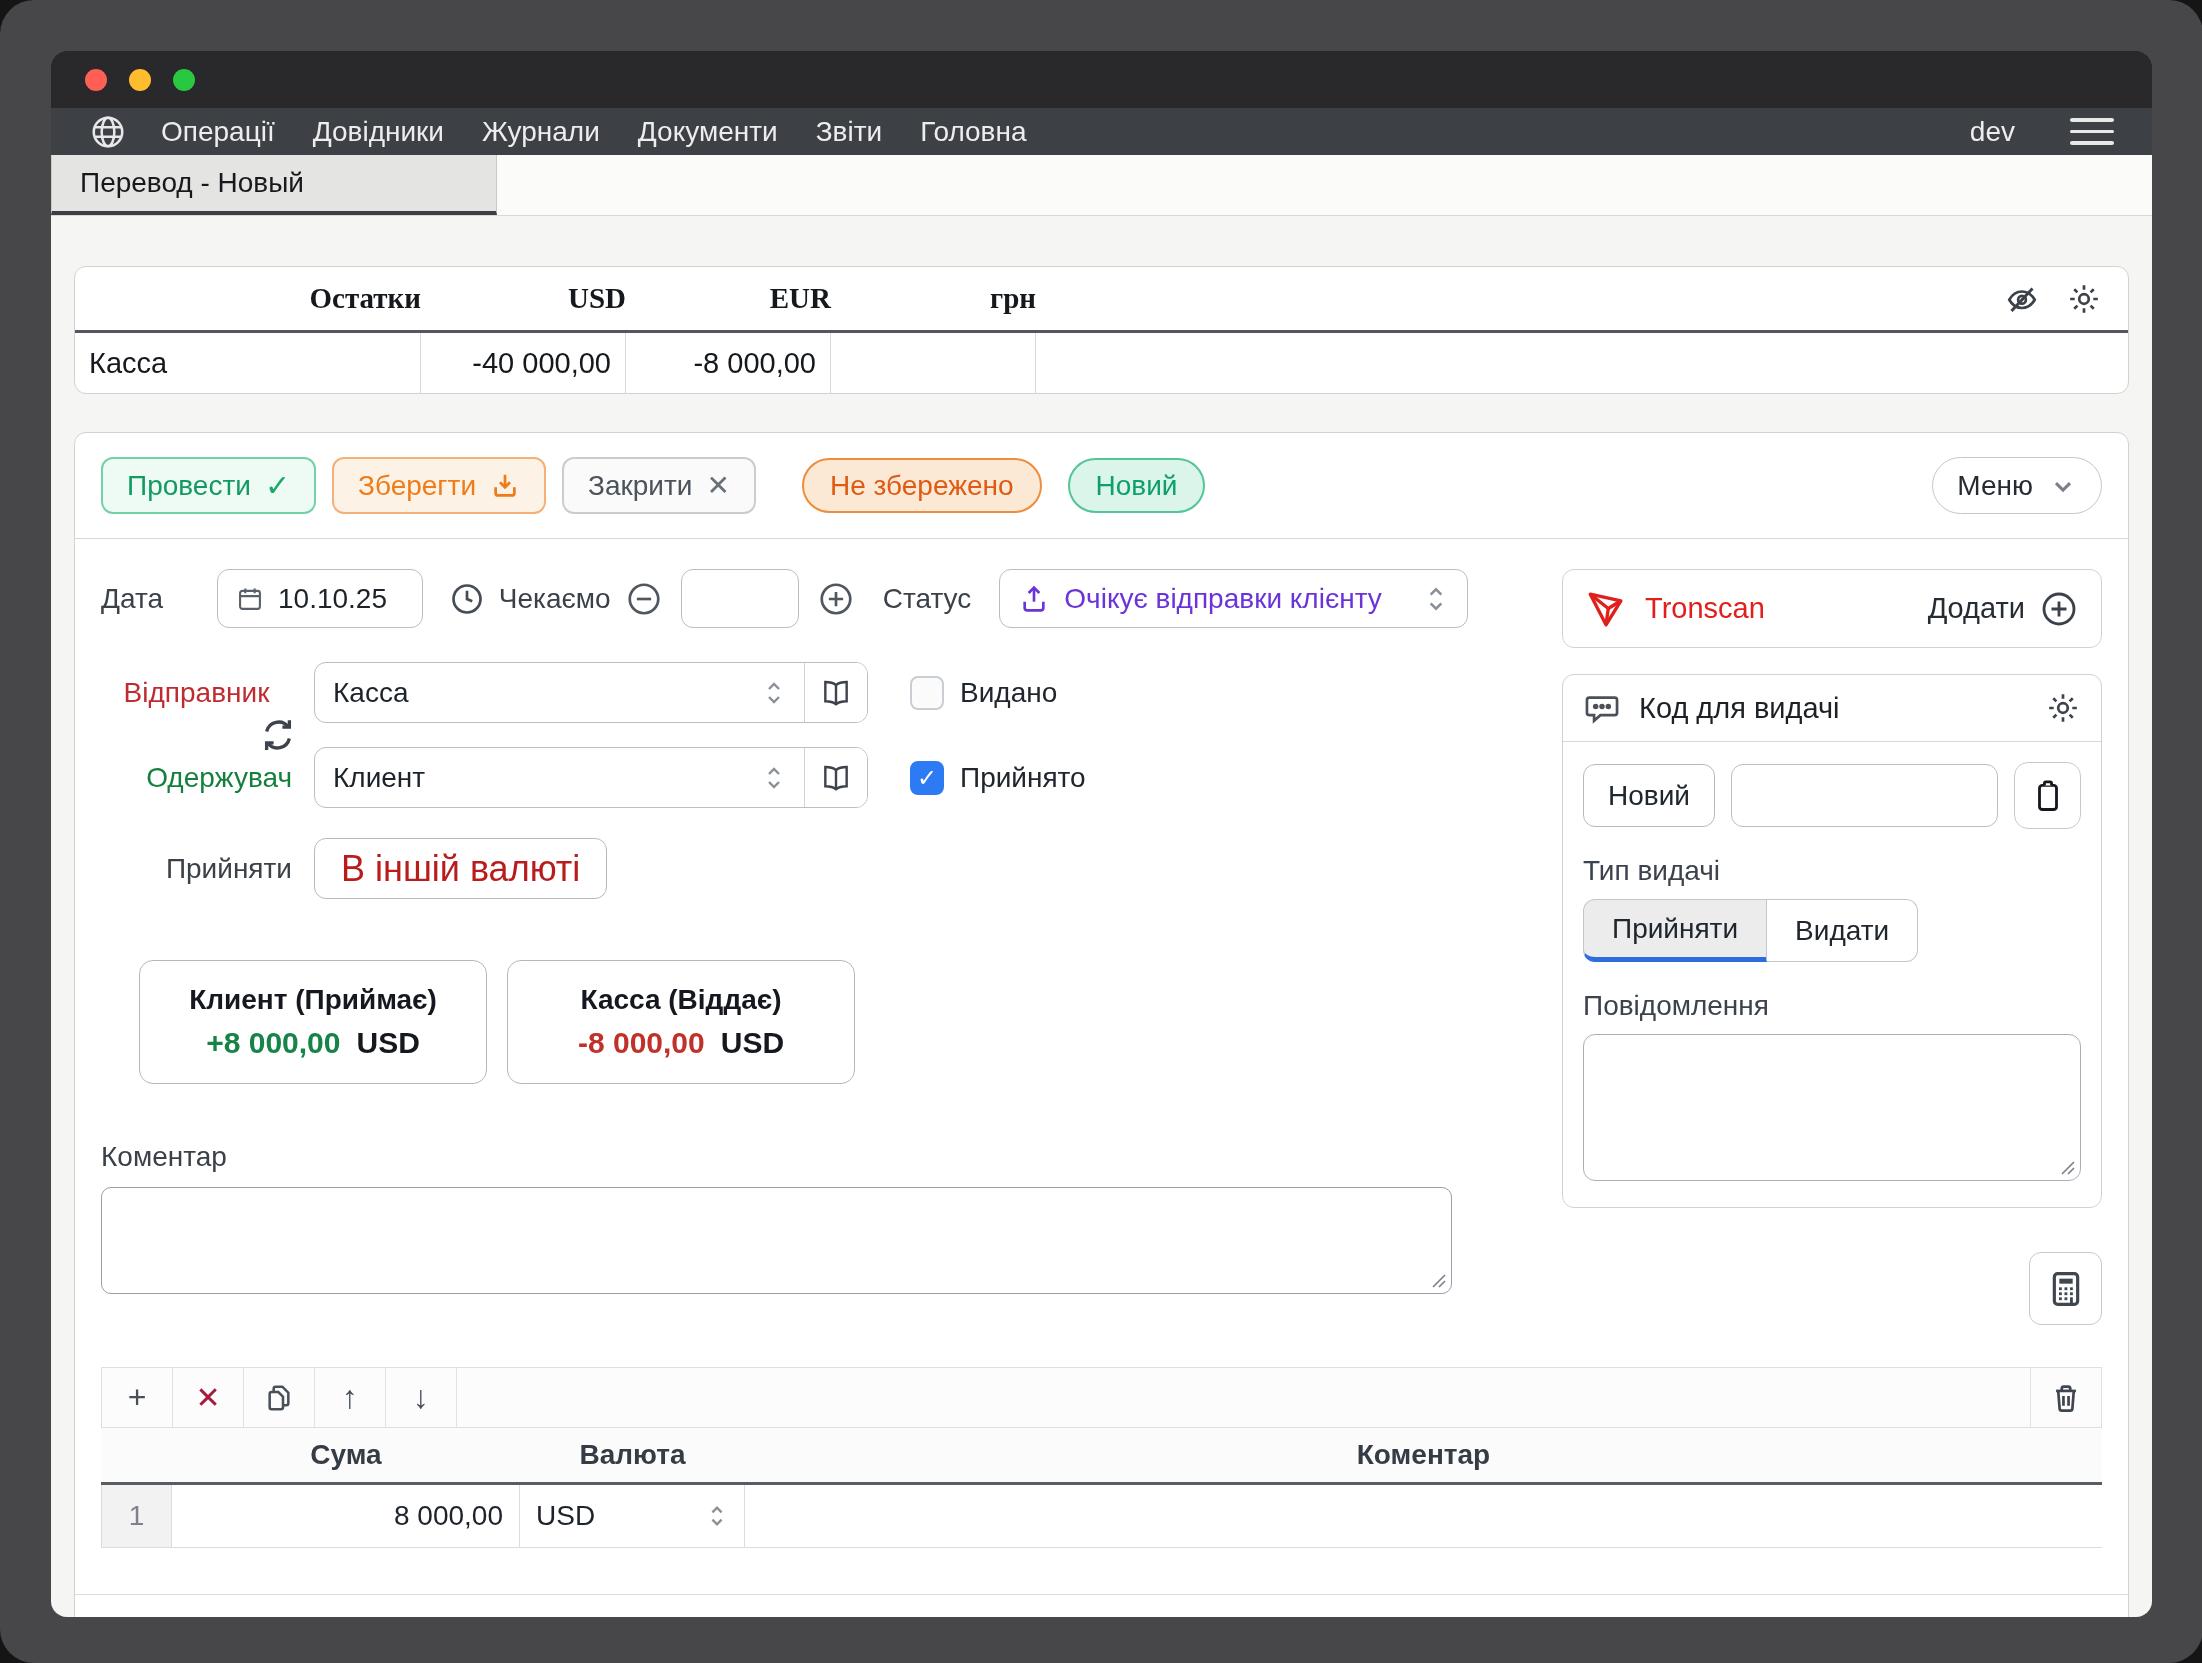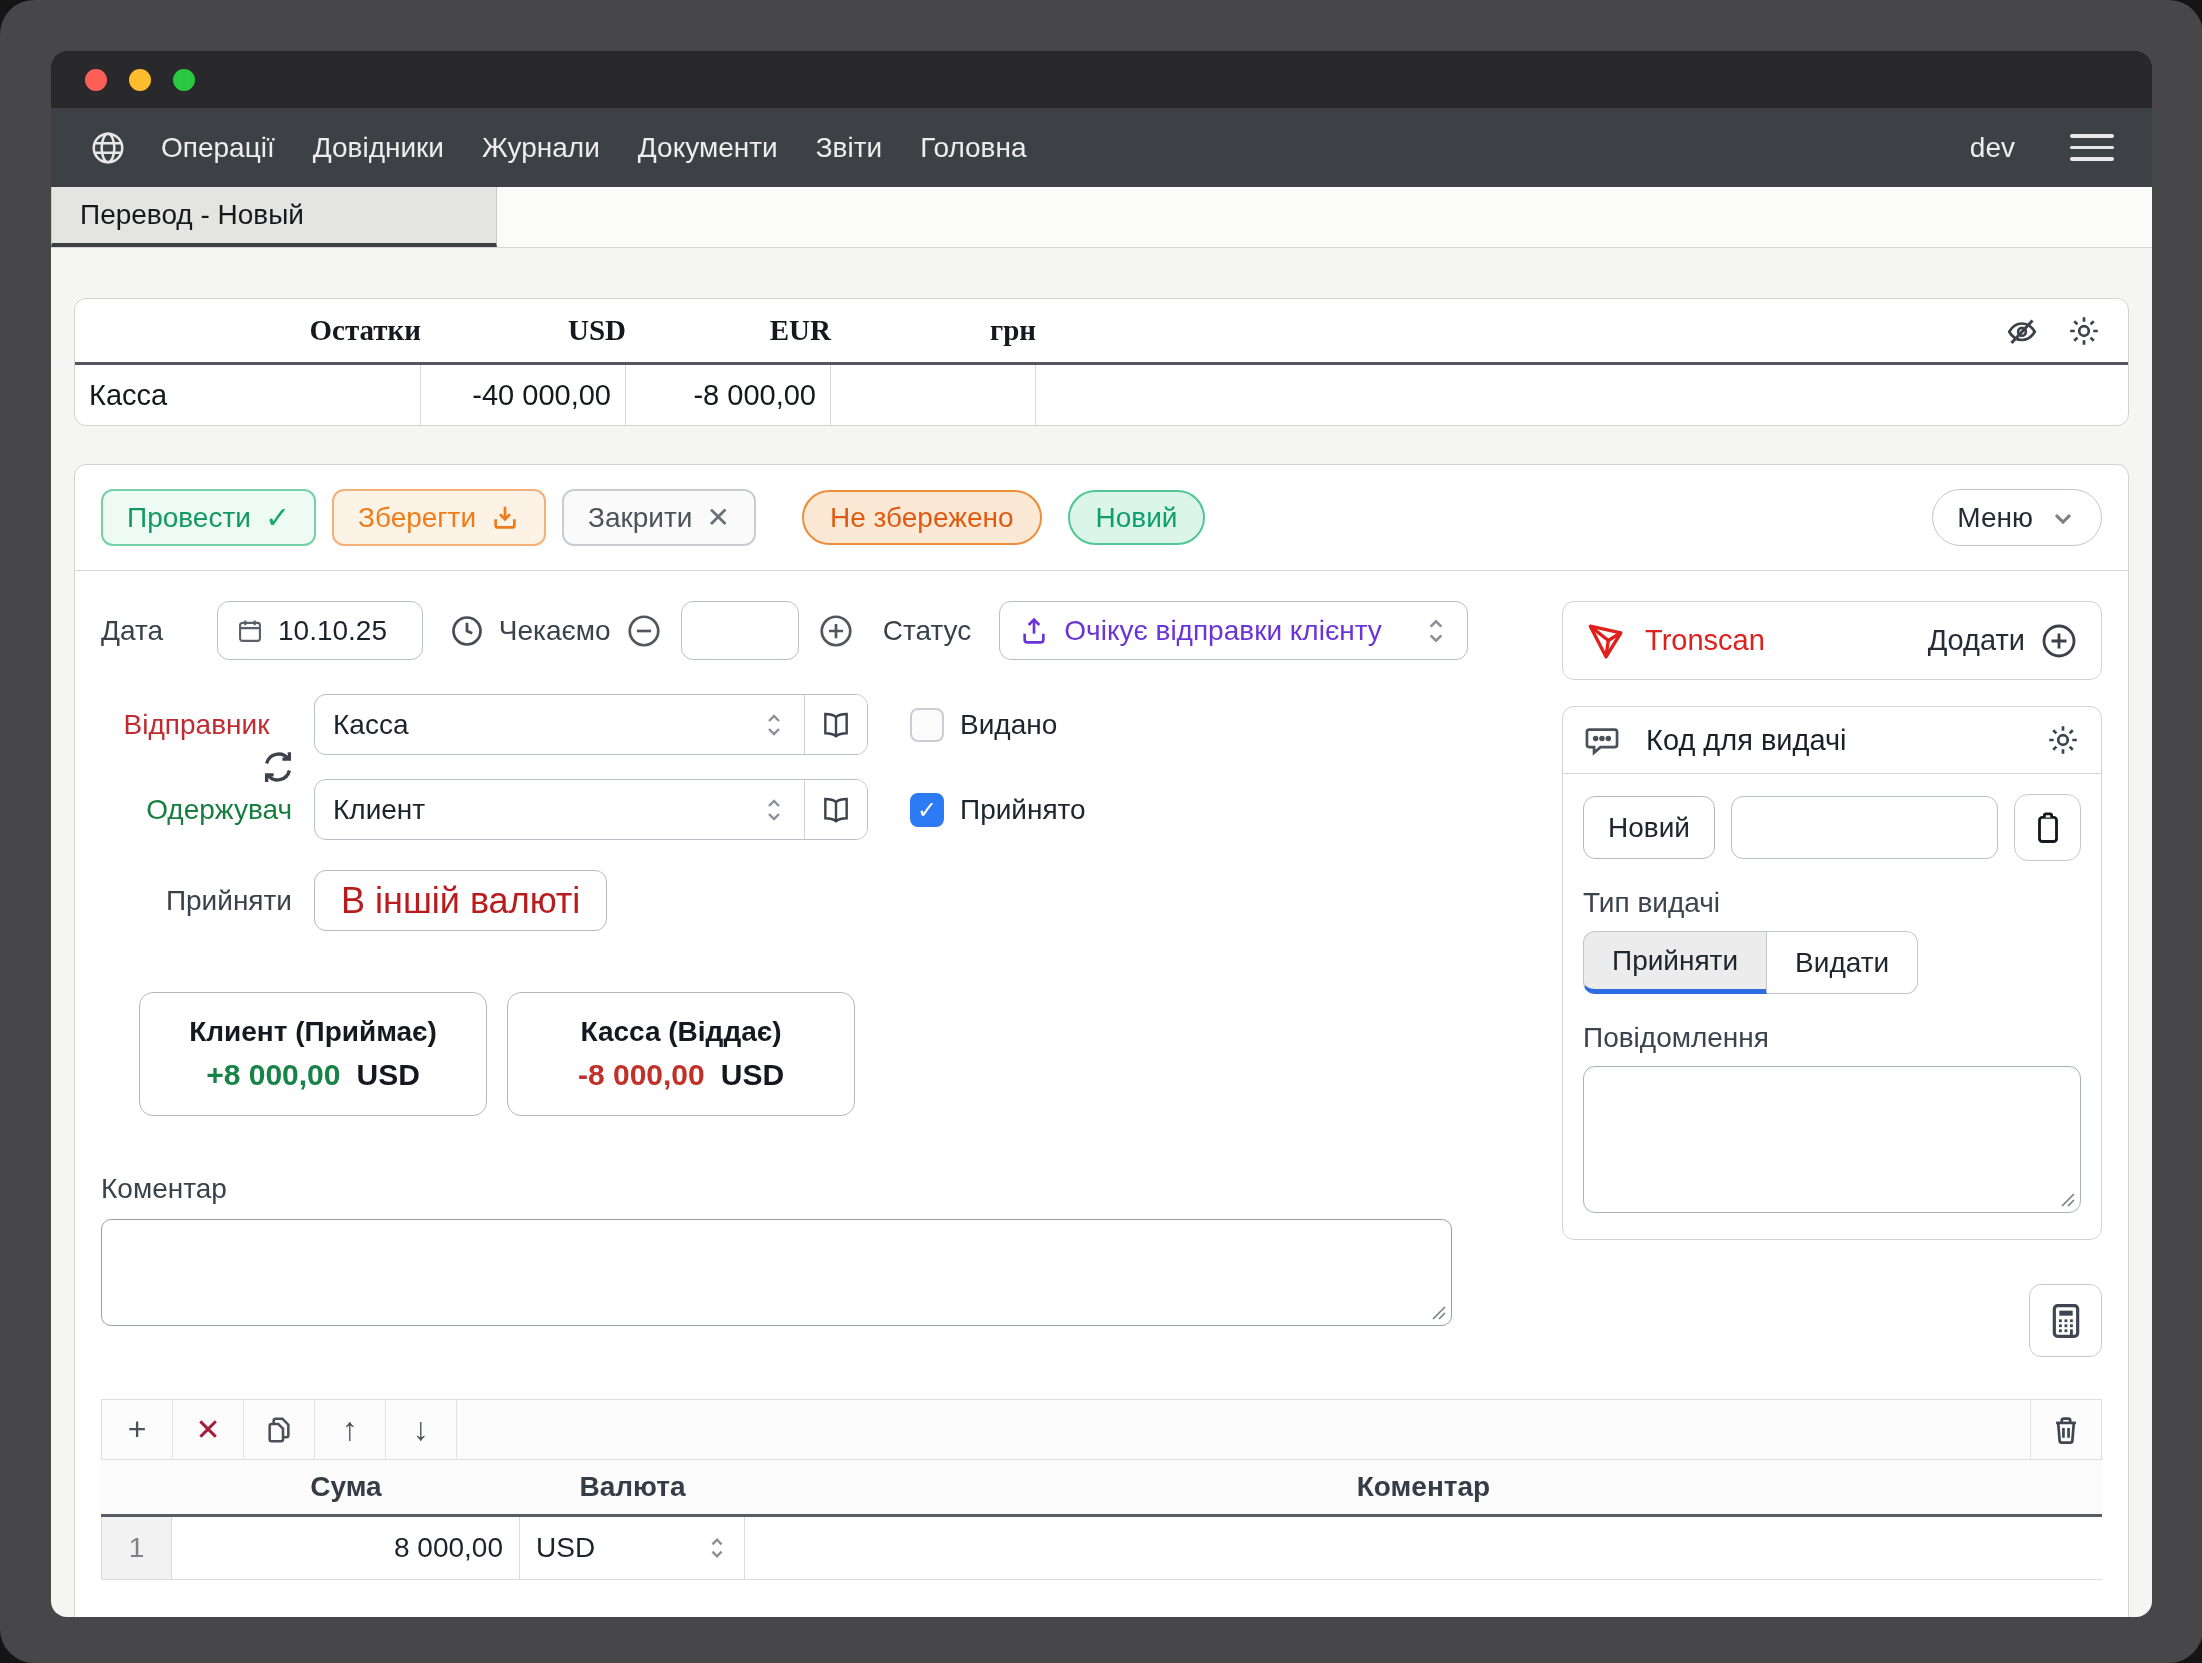--- a/index.html
+++ b/index.html
@@ -5,21 +5,21 @@
   html,body{margin:0;padding:0;background:#151515;}
   *{box-sizing:border-box;font-family:"Liberation Sans","DejaVu Sans",sans-serif;}
   .frame{width:2203px;height:1663px;background:#47474a;border-radius:34px;padding:51px 51px 46px 51px;overflow:hidden;}
   .window{width:100%;height:100%;border-radius:16px;overflow:hidden;display:flex;flex-direction:column;background:#f5f5f3;box-shadow:0 0 0 1px #222 inset;}
   
   .titlebar{height:57px;background:#29292b;display:flex;align-items:center;padding-left:34px;flex:none;}
   .lights{display:flex;gap:22px;}
   .light{width:22px;height:22px;border-radius:50%;}
   .light.r{background:#ff5f57;} .light.y{background:#febc2e;} .light.g{background:#28c840;}
   
-  .menubar{height:79px;background:#3d4045;display:flex;align-items:center;padding:0 38px;color:#ededee;font-size:28px;flex:none;}
+  .menubar{height:47px;background:#3d4045;display:flex;align-items:center;padding:0 38px;color:#ededee;font-size:28px;flex:none;}
   .menubar .globe{color:#e8e8e9;margin-right:34px;display:flex;}
   .menu-items{display:flex;gap:38px;}
   .menu-item{cursor:default;}
   .menubar .spacer{flex:1;}
   .menubar .dev{margin-right:55px;font-size:28px;}
   .hamburger{display:flex;flex-direction:column;gap:8px;width:44px;}
   .hamburger i{height:3.5px;background:#e8e8e9;border-radius:2px;display:block;}
   
   .tabbar{height:61px;background:#fbfbfa;display:flex;border-bottom:1px solid #d8d8d6;flex:none;}
   .tab{display:flex;align-items:center;padding:0 28px;font-size:28px;color:#17191d;}
@@ -93,21 +93,21 @@
   .comment-ta{height:107px;width:1351px;max-width:100%;}
   .ta textarea{position:absolute;inset:0;border:none;background:transparent;resize:none;outline:none;font-size:27px;padding:12px 16px;}
   .ta .grip{position:absolute;right:4px;bottom:4px;color:#7a8089;}
   
   .tron-bar{height:79px;display:flex;align-items:center;padding:0 22px;gap:18px;}
   .tron-name{color:#e0201c;font-size:29px;}
   .tron-bar .spacer{flex:1;}
   .tron-add{font-size:29px;color:#262c34;display:flex;align-items:center;gap:14px;}
   .tron-add .ic{color:#3a414a;display:flex;}
   .code-panel{margin-top:26px;display:flex;flex-direction:column;}
-  .code-head{height:67px;display:flex;align-items:center;gap:25px;padding:0 20px;border-bottom:1.5px solid #d6d9dd;}
+  .code-head{height:67px;display:flex;align-items:center;gap:18px;padding:0 20px;border-bottom:1.5px solid #d6d9dd;}
   .code-head .bubble{color:#4a515a;display:flex;}
   .code-title{font-size:29px;color:#1c2128;flex:1;}
   .code-head .gear{color:#3c434c;}
   .code-body{padding:20px 20px 26px 20px;}
   .code-row{display:flex;gap:16px;align-items:center;}
   .btn-newcode{height:63px;padding:0 24px;border:1.5px solid #b6bac0;border-radius:12px;background:#fff;font-size:28px;color:#20262e;display:inline-flex;align-items:center;}
   .code-input{flex:1;height:63px;border:1.5px solid #b9bec4;border-radius:12px;background:#fff;}
   .clip-btn{width:67px;height:67px;border:1.5px solid #c6cad0;border-radius:14px;background:#fff;display:flex;align-items:center;justify-content:center;color:#15181d;}
   .type-label{margin-top:26px;font-size:28px;color:#3c434d;}
   .segmented{display:flex;margin-top:12px;}

